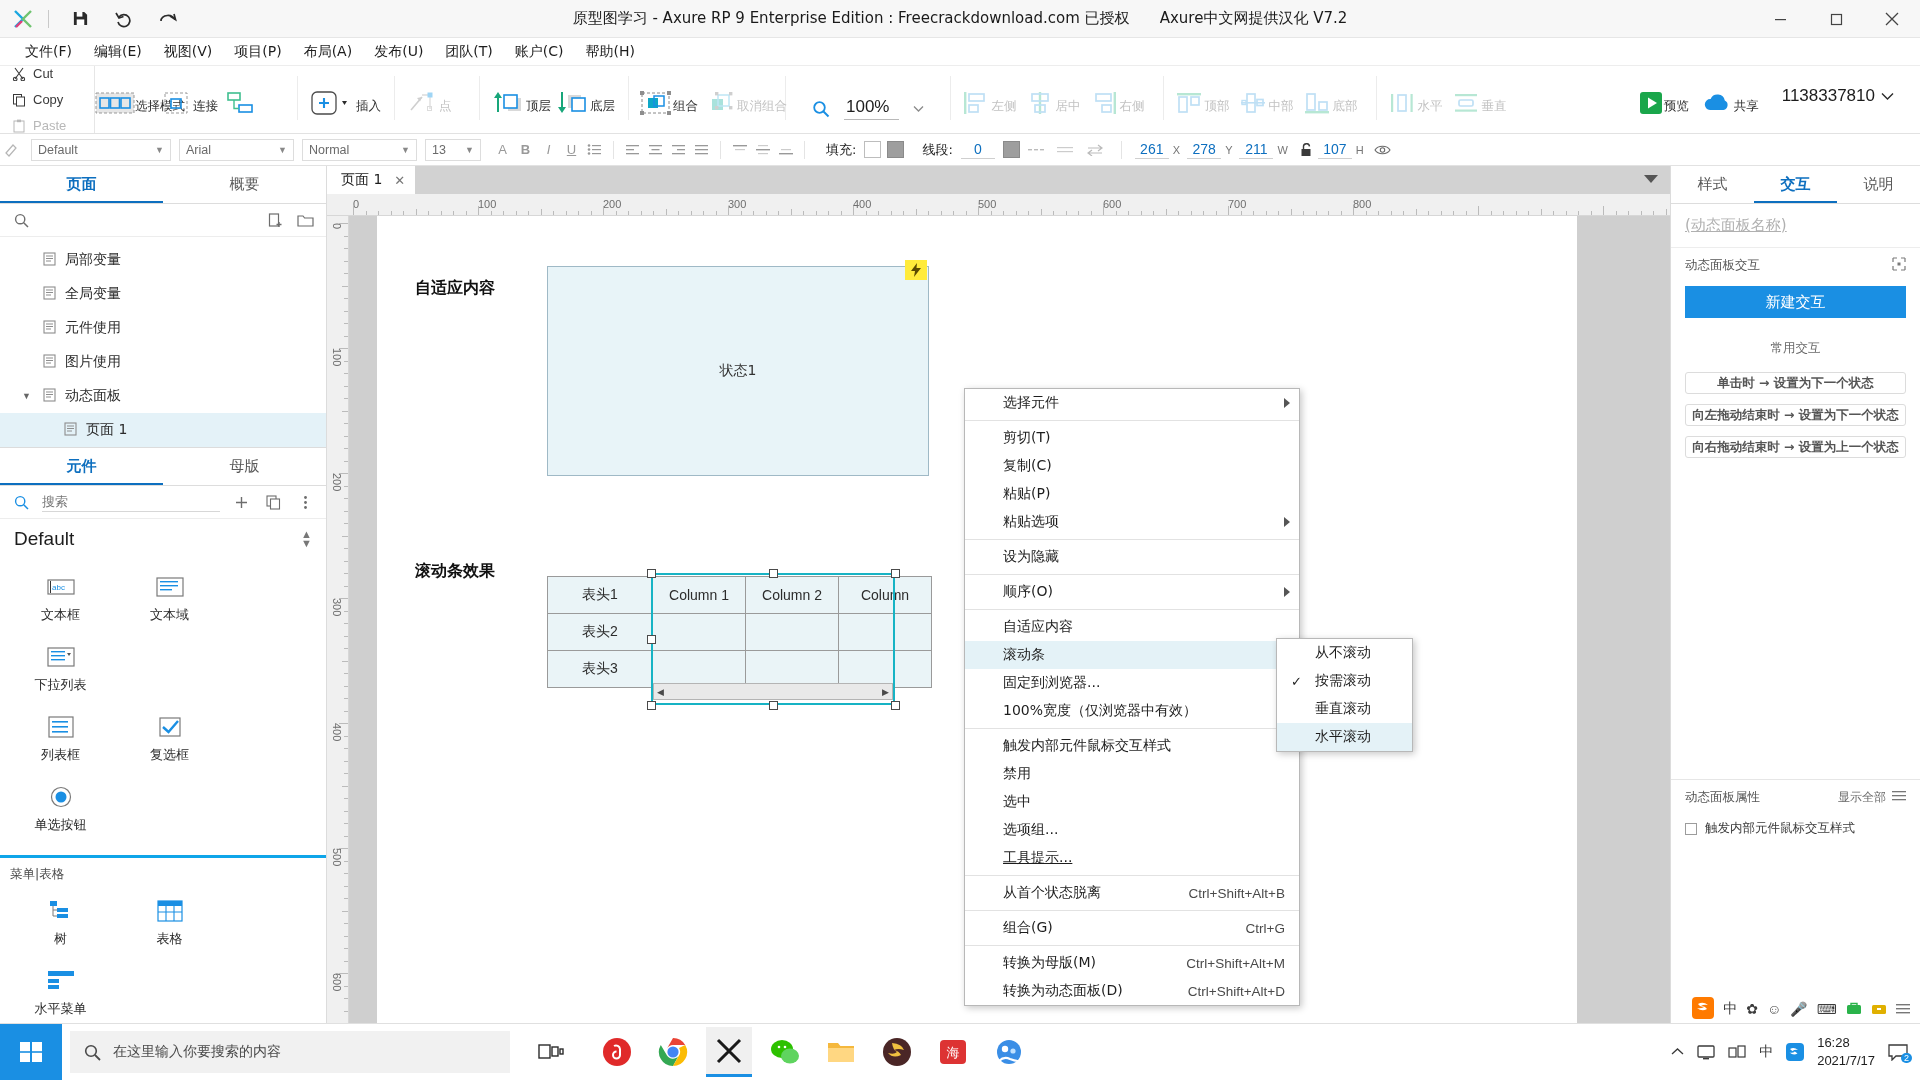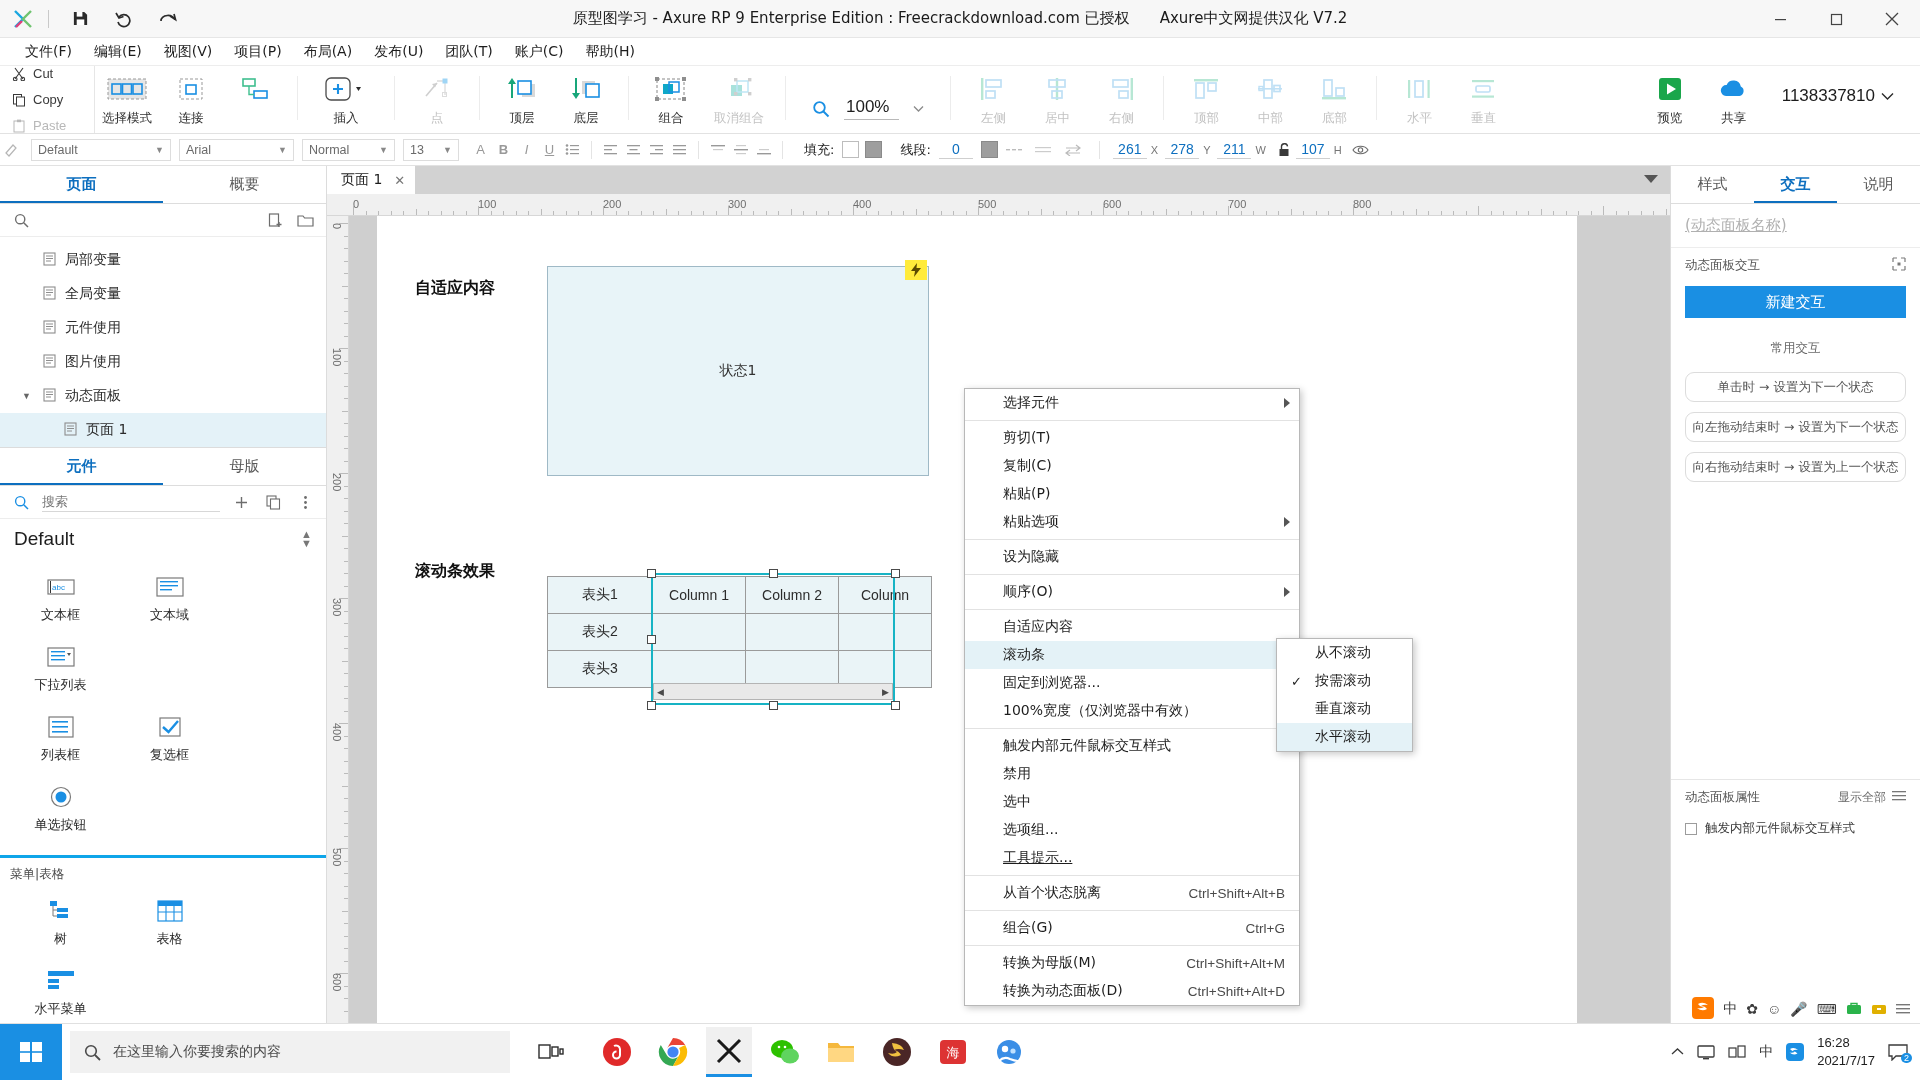--- a/index.html
+++ b/index.html
@@ -32,21 +32,21 @@
   .menubar .mi { padding:4px 11px; font-size:14px; color:#1d1d1d; cursor:pointer; }
 
   
   .toolbar { position:absolute; top:66px; left:0; width:1920px; height:68px;
     background:#fff; border-bottom:1px solid #e2e2e2; display:flex; align-items:stretch; }
   .clipcol { width:95px; border-right:1px solid #e6e6e6; display:flex; flex-direction:column;
      justify-content:center; padding-left:12px; gap:11px; }
   .clipitem { display:flex; align-items:center; gap:7px; font-size:13px; color:#3a3a3a; cursor:pointer; }
   .clipitem.dim { color:#b8b8b8; }
   .tgroup { display:flex; align-items:flex-start; }
-  .tbtn { width:64px; height:66px; display:flex; flex-direction:column; align-items:center;
+  .tbtn { width:64px; height:66px; display:flex; align-items:center;
      justify-content:flex-start; padding-top:8px; cursor:pointer; position:relative; }
   .tbtn .glyph { height:30px; display:flex; align-items:center; justify-content:center; }
   .tbtn .lab { font-size:12.5px; color:#303030; margin-top:6px; white-space:nowrap; }
   .tbtn.disabled .lab { color:#c2c2c2; }
   .tsep { width:1px; height:44px; background:#ececec; margin:10px 10px 0 10px; }
   .zoombox { display:flex; align-items:center; gap:14px; padding:0 16px; margin-top:18px; }
   .zoomval { font-size:17px; color:#1d1d1d; border-bottom:1px solid #b9b9b9; padding:0 10px 2px 2px; }
   .rightacts { margin-left:auto; display:flex; align-items:flex-start; padding-right:10px; }
   .acct { display:flex; align-items:center; gap:6px; font-size:17px; color:#1c1c1c;
      margin-top:20px; padding:0 16px; cursor:pointer; }
@@ -167,23 +167,23 @@
   .rp-tab { flex:1; display:flex; align-items:center; justify-content:center; font-size:15px;
      color:#5a5a5a; cursor:pointer; }
   .rp-tab.active { color:#0d6fbf; font-weight:bold; box-shadow: inset 0 -2px 0 #0d6fbf; }
   .rp-name { height:44px; display:flex; align-items:center; padding:0 14px; font-size:15px;
      color:#b0b0b0; border-bottom:1px solid #ededed;text-decoration:underline; }
   .rp-row { height:34px; display:flex; align-items:center; justify-content:space-between;
      padding:0 14px; font-size:12.5px; color:#555; }
   .newbtn { margin:4px 14px 0 14px; height:32px; background:#1a8fe3; color:#fff;
      display:flex; align-items:center; justify-content:center; font-size:15px; cursor:pointer; }
   .rp-sub { text-align:center; font-size:12.5px; color:#6a6a6a; padding:22px 0 10px 0; }
-  .evbtn { margin:5px 14px; height:30px; border:1px solid #dcdcdc; border-radius:9px;
+  .evbtn { margin:5px 14px; height:22px; border:1px solid #dcdcdc; border-radius:3px;
      display:flex; align-items:center; justify-content:center; font-size:12.5px; color:#555;
-     cursor:pointer; }
+     cursor:pointer;font-weight:bold; }
   .rp-divider { height:1px; background:#e6e6e6; margin:14px 0 0 0; }
   .rp-props { margin-top:auto; }
   .rp-chk { display:flex; align-items:center; gap:8px; padding:6px 14px; font-size:12.5px;
      color:#3a3a3a; }
   .cbox { width:12px; height:12px; border:1px solid #9c9c9c; background:#fff; }
 
   
   .imebar { position:absolute; right:0; bottom:57px; height:28px; display:flex; align-items:center;
     gap:9px; padding:0 10px; background:#fff; }
   .imebar .ii { font-size:14px; color:#3b3b3b; }
@@ -553,21 +553,21 @@
         </svg>
     </div>
     <div class="ddl" style="width:140px">
       <span class="cv">Default</span>
       <span class="ar">▼</span>
     </div>
     <div class="ddl" style="width:115px">
       <span class="cv">Arial</span>
       <span class="ar">▼</span>
     </div>
-    <div class="ddl" style="width:93px">
+    <div class="ddl" style="width:115px">
       <span class="cv">Normal</span>
       <span class="ar">▼</span>
     </div>
     <div class="ddl" style="width:56px">
       <span class="cv">13</span>
       <span class="ar">▼</span>
     </div>
     <div style="width:10px"></div>
     <div class="fmtbtn">A</div>
     <div class="fmtbtn" style="font-weight:bold">B</div>

